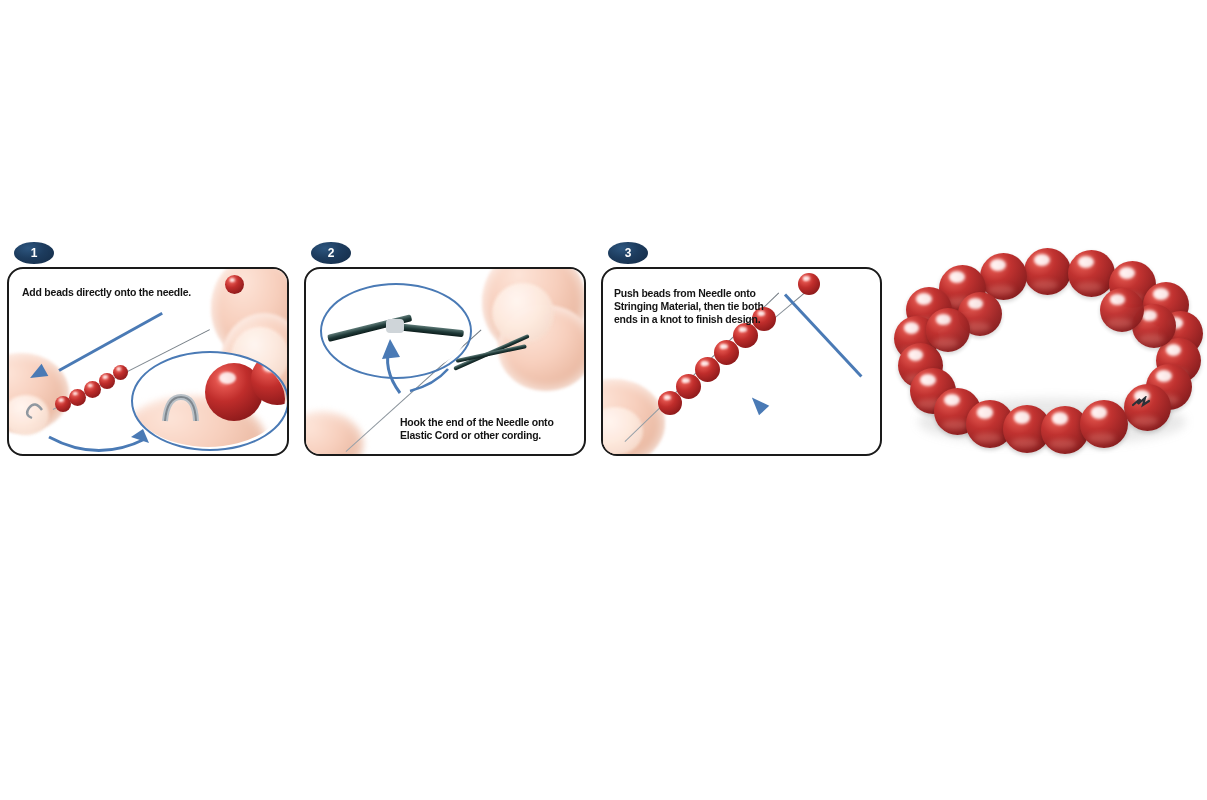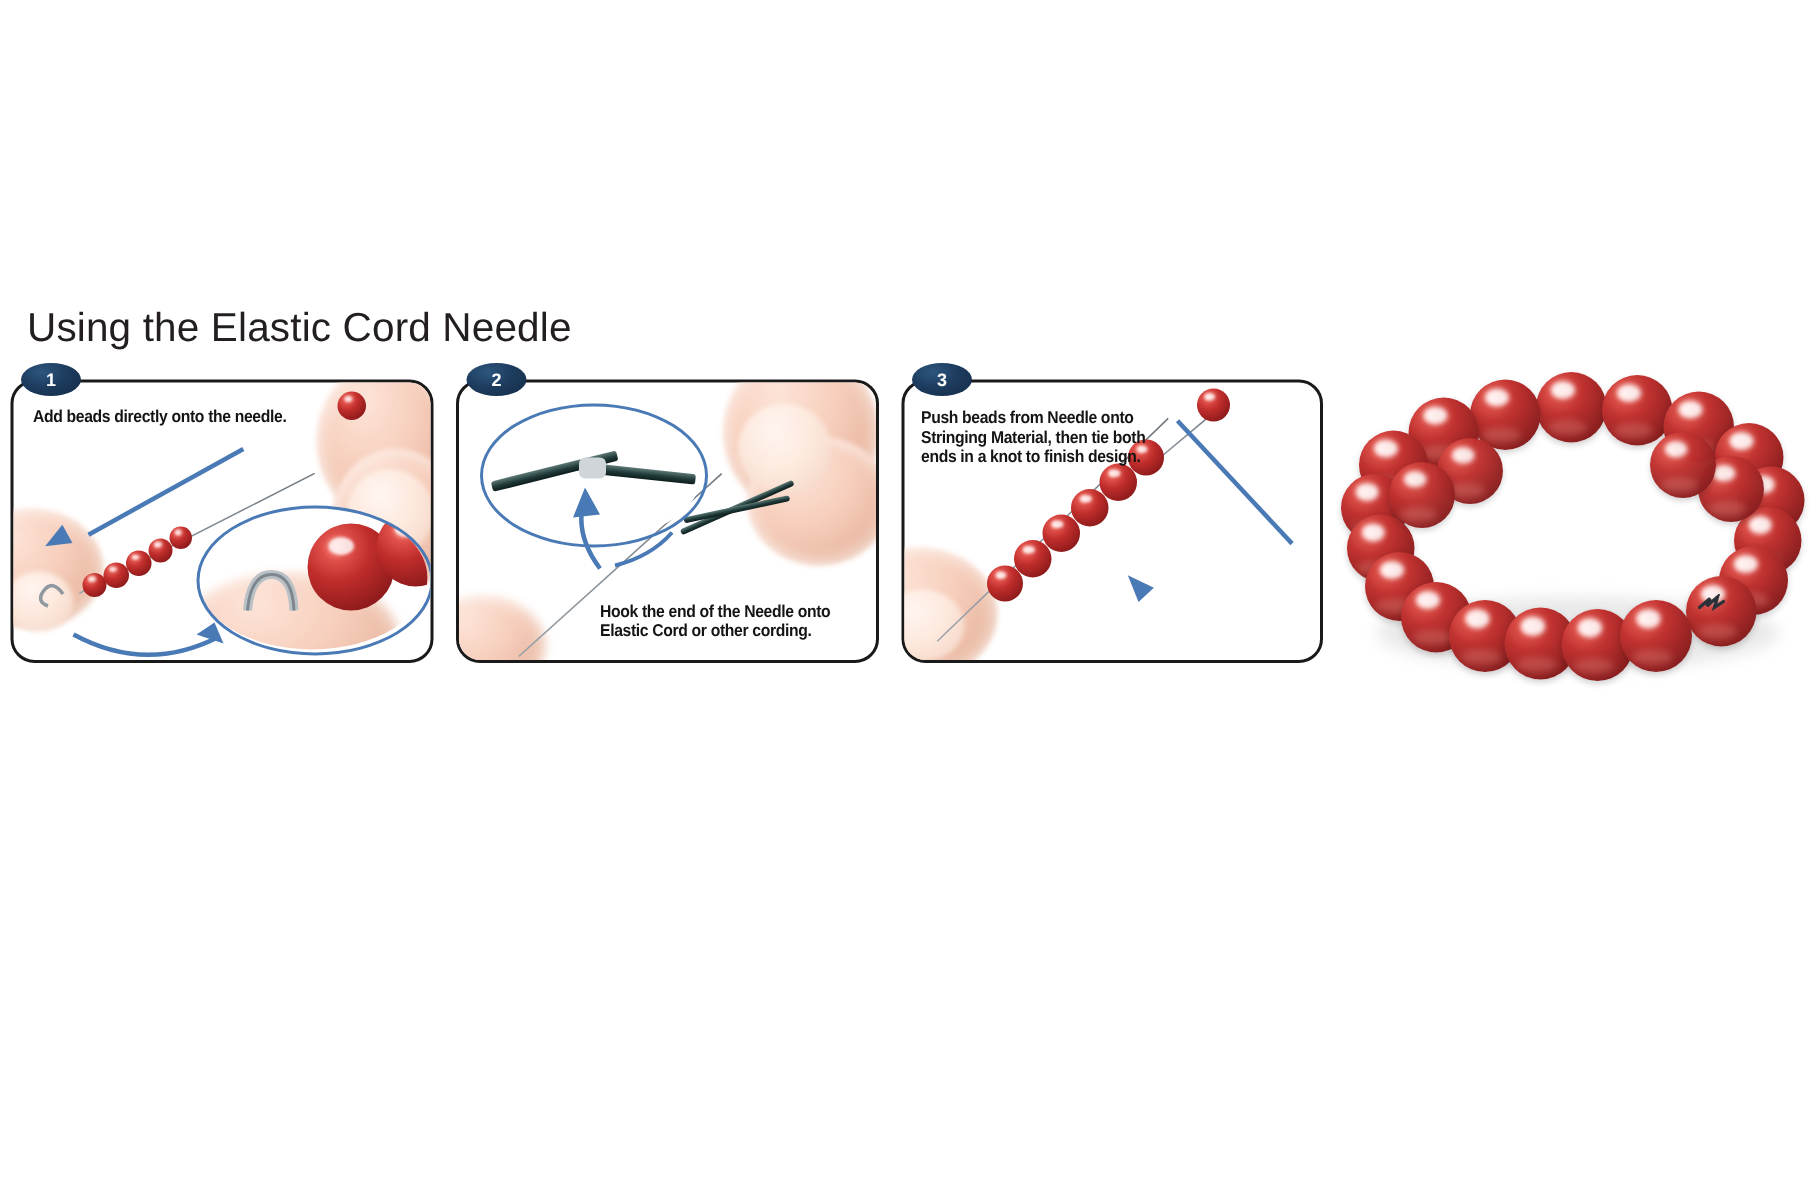--- a/index.html
+++ b/index.html
@@ -11,21 +11,21 @@
   
   .title{
     position:absolute;left:18px;top:203px;
     font-size:27px;font-weight:400;color:#231f20;
     letter-spacing:0.1px;white-space:nowrap;
     font-family:"Liberation Sans",sans-serif;
   }
 
   
   .panel{
-    position:absolute;top:253px;height:185px;
+    position:absolute;top:267px;height:185px;
     border:2.5px solid #1a1a1a;border-radius:16px;
     background:#ffffff;overflow:hidden;
   }
   #panel-1{left:7px;width:278px;}
   #panel-2{left:304px;width:278px;}
   #panel-3{left:601px;width:277px;}
 
   .badge{
     position:absolute;top:242px;width:40px;height:22px;
     border-radius:50%;
@@ -144,21 +144,20 @@
   .shadowpad{
     position:absolute;border-radius:50%;
     background:rgba(120,120,120,0.16);filter:blur(5px);
   }
 </style>
 </head>
 <body>
 
 <div id="stage">
 
-  <div class="title">Using the Elastic Cord Needle</div>
 
   <div class="panel" id="panel-1">
     <div class="scene">
 
       <div class="finger blur" style="left:-36px;top:84px;width:96px;height:80px;"></div>
       <div class="nail blur" style="left:-6px;top:126px;width:46px;height:40px;"></div>
 
       <div class="finger blur" style="left:202px;top:-14px;width:92px;height:106px;"></div>
       <div class="finger blur" style="left:212px;top:44px;width:86px;height:96px;"></div>
       <div class="nail blur" style="left:222px;top:58px;width:58px;height:58px;"></div>

